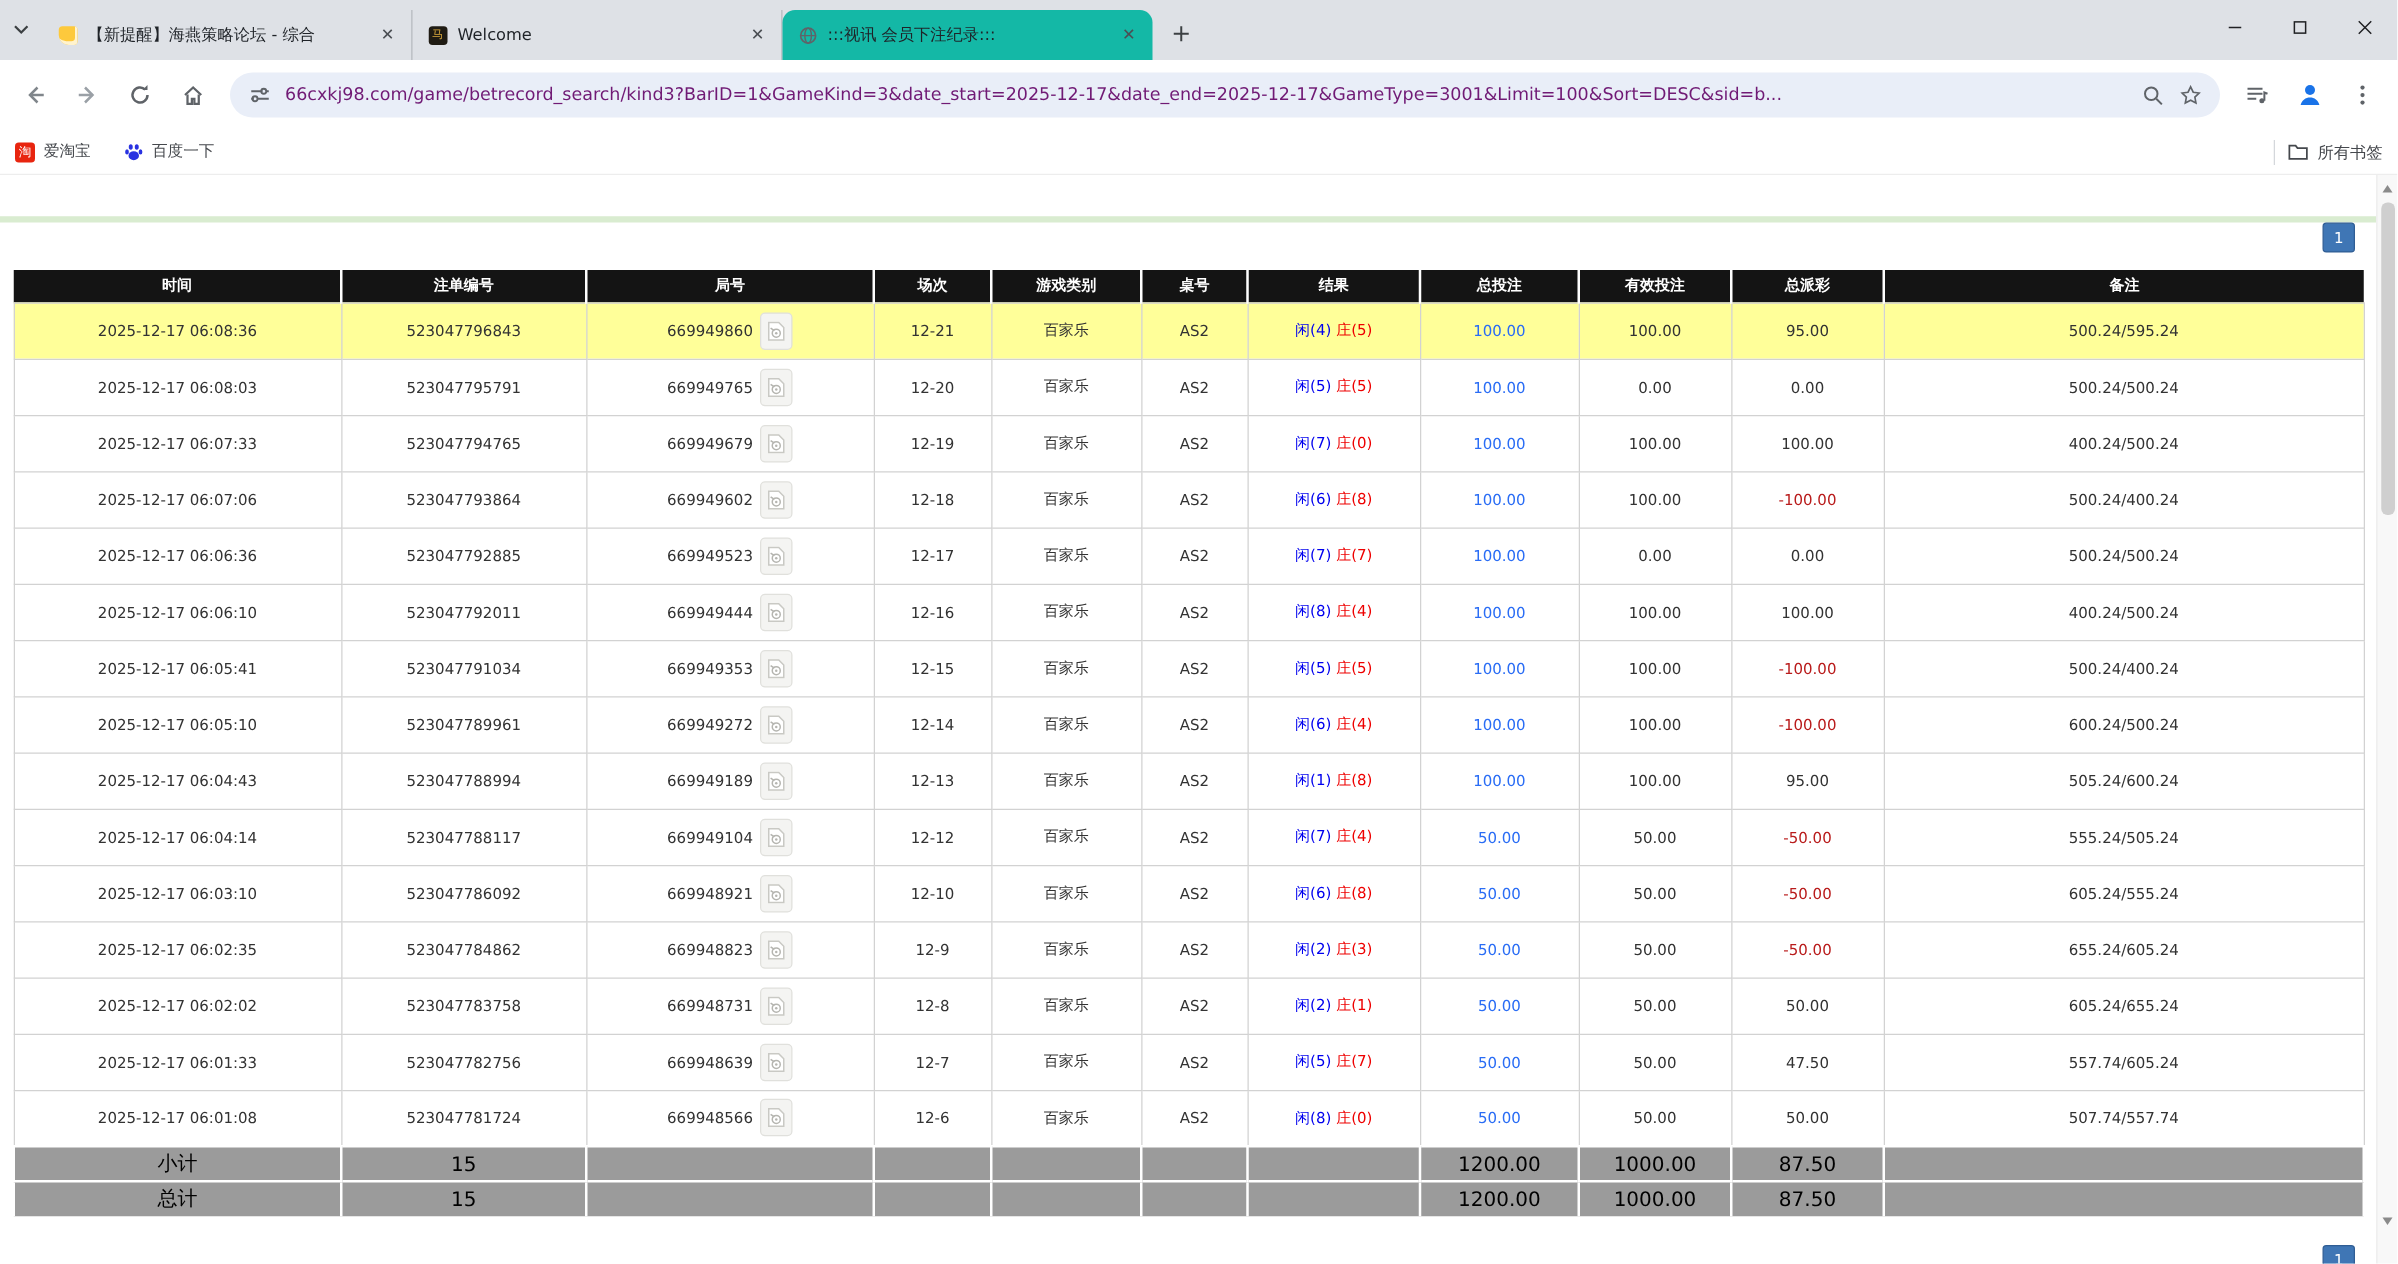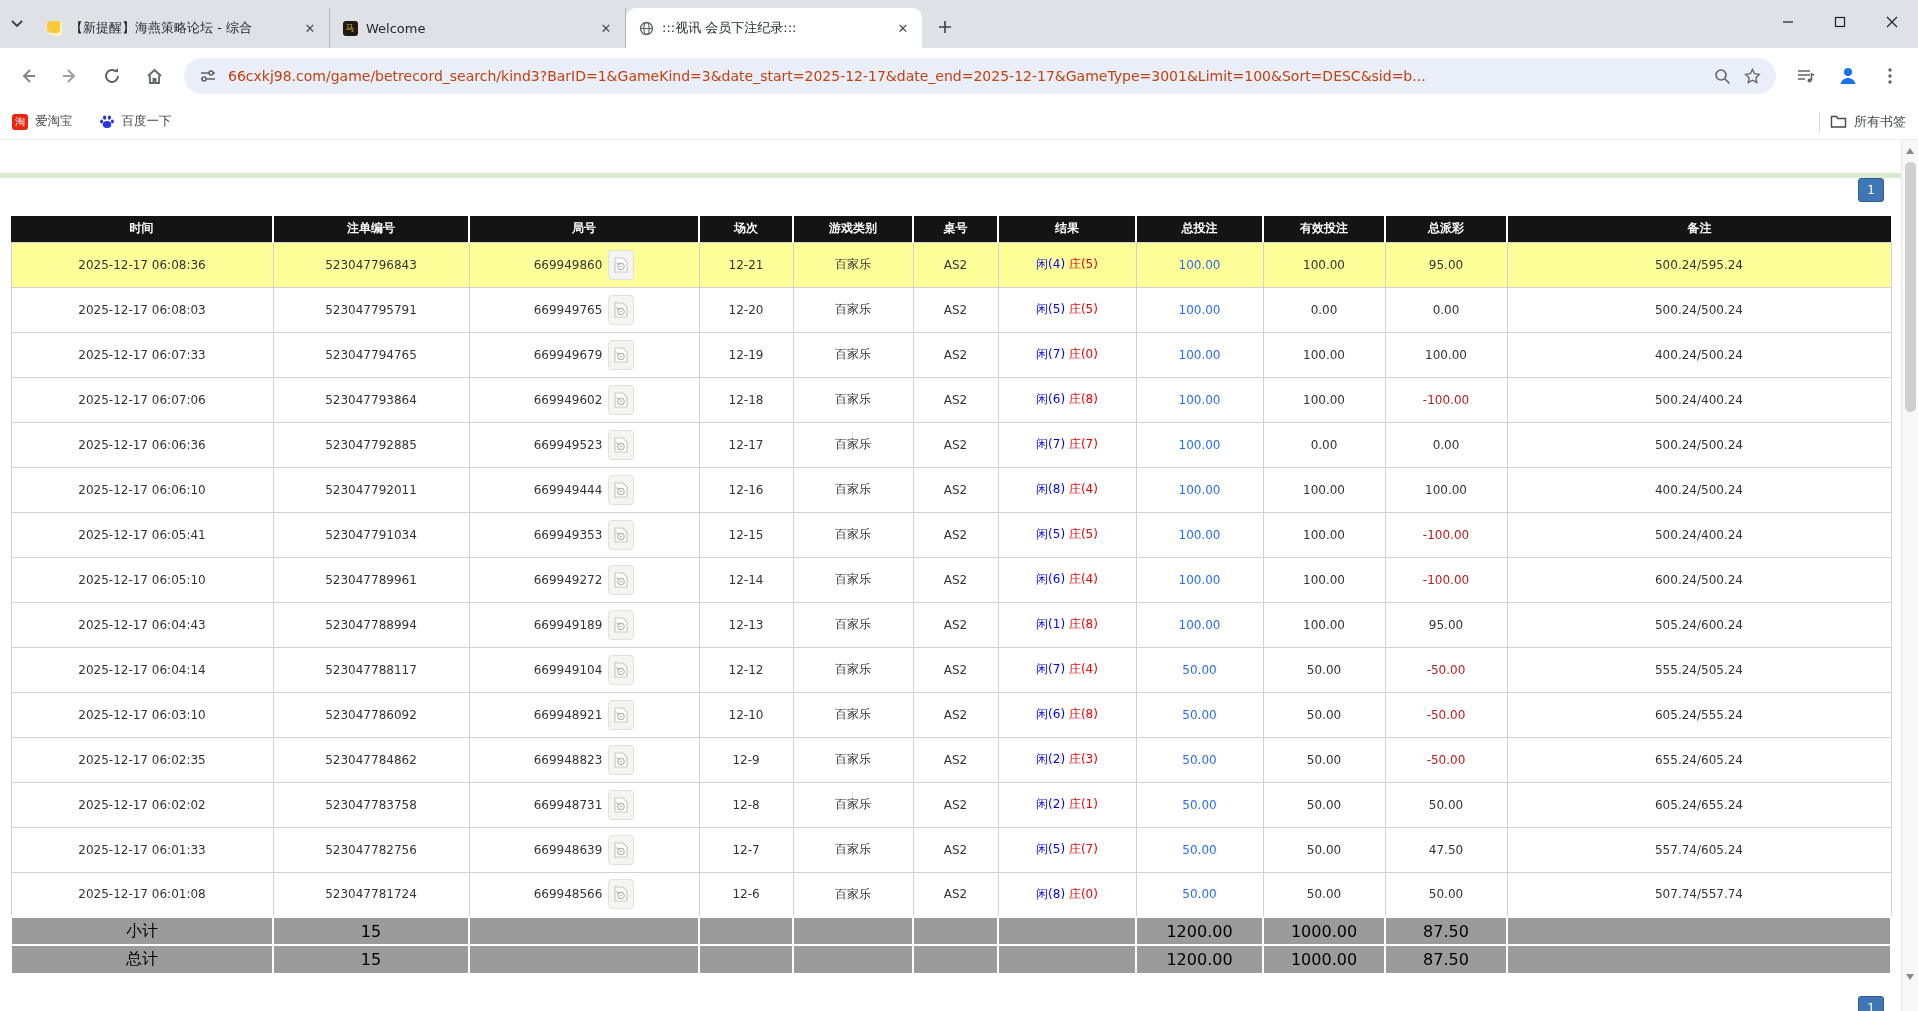--- a/index.html
+++ b/index.html
@@ -4,35 +4,35 @@
 <style>
   * { margin:0; padding:0; box-sizing:border-box; }
   html,body { width:1918px; height:1011px; overflow:hidden; font-family:"DejaVu Sans","Liberation Sans",sans-serif; background:#fff; }
   .window { position:relative; width:1918px; height:1011px; background:#fff; }
 
   
   .tabbar { position:absolute; top:0; left:0; right:0; height:48px; background:#dee1e6; display:flex; align-items:flex-end; }
   .tab-search { width:34px; height:48px; display:flex; align-items:center; justify-content:center; cursor:pointer; }
   .tab { width:296px; height:40px; display:flex; align-items:center; padding:0 10px 0 12px; gap:8px; font-size:13px; color:#1f2328; position:relative; cursor:pointer; }
   .tab.inactive { border-right:1px solid #b5b9be; }
-  .tab.active { background:#ffffff; border-radius:10px 10px 0 0; border-right:none; z-index:2; }
+  .tab.active { background:#14b8a6; border-radius:10px 10px 0 0; border-right:none; z-index:2; }
   .tab-title { flex:1; white-space:nowrap; overflow:hidden; text-overflow:ellipsis; }
   .tab-close { width:18px; height:18px; display:flex; align-items:center; justify-content:center; border-radius:50%; color:#4b4f54; font-size:13px; cursor:pointer; flex:0 0 auto; }
   .favicon { width:16px; height:16px; flex:0 0 auto; display:flex; align-items:center; justify-content:center; }
   .fav-forum { background:#fdc93c; border-radius:3px 3px 3px 8px; width:15px; height:15px; box-shadow:inset -2px -3px 0 #fff3cf; }
   .fav-welcome { background:#1f1b13; border-radius:3px; width:15px; height:15px; display:flex; align-items:center; justify-content:center; color:#d9a83c; font-size:9px; line-height:1; }
   .newtab-btn { width:30px; height:30px; margin:0 0 6px 8px; display:flex; align-items:center; justify-content:center; border-radius:50%; cursor:pointer; }
   .win-controls { margin-left:auto; height:48px; display:flex; align-self:flex-start; }
   .win-btn { width:52px; height:44px; display:flex; align-items:center; justify-content:center; cursor:pointer; }
 
   
   .navbar { position:absolute; top:48px; left:0; right:0; height:56px; background:#fff; display:flex; align-items:center; padding:0 10px; gap:6px; }
   .nav-btn { width:36px; height:36px; display:flex; align-items:center; justify-content:center; border-radius:50%; cursor:pointer; flex:0 0 auto; }
   .omnibox { flex:1; height:36px; background:#e9eef8; border-radius:18px; display:flex; align-items:center; padding:0 14px; gap:10px; margin:0 6px; min-width:0; }
-  .omnibox .url { flex:1; font-size:14px; color:#c2410c; white-space:nowrap; overflow:hidden; }
+  .omnibox .url { flex:1; font-size:14px; color:#701a75; white-space:nowrap; overflow:hidden; }
   .omni-icon { width:20px; height:20px; display:flex; align-items:center; justify-content:center; flex:0 0 auto; cursor:pointer; }
 
   
   .bookmarks { position:absolute; top:104px; left:0; right:0; height:36px; background:#fff; display:flex; align-items:center; padding:0 12px; border-bottom:1px solid #ededed; }
   .bm-item { display:flex; align-items:center; gap:7px; margin-right:26px; font-size:12.5px; color:#45484d; cursor:pointer; }
   .bm-ico-taobao { width:16px; height:16px; background:#e8250f; color:#fff; border-radius:3px; font-size:10px; display:flex; align-items:center; justify-content:center; }
   .bm-right { margin-left:auto; display:flex; align-items:center; gap:10px; font-size:13px; color:#45484d; }
   .bm-divider { width:1px; height:20px; background:#d4d7db; }
   .bm-folder { display:flex; align-items:center; gap:7px; cursor:pointer; }
 

